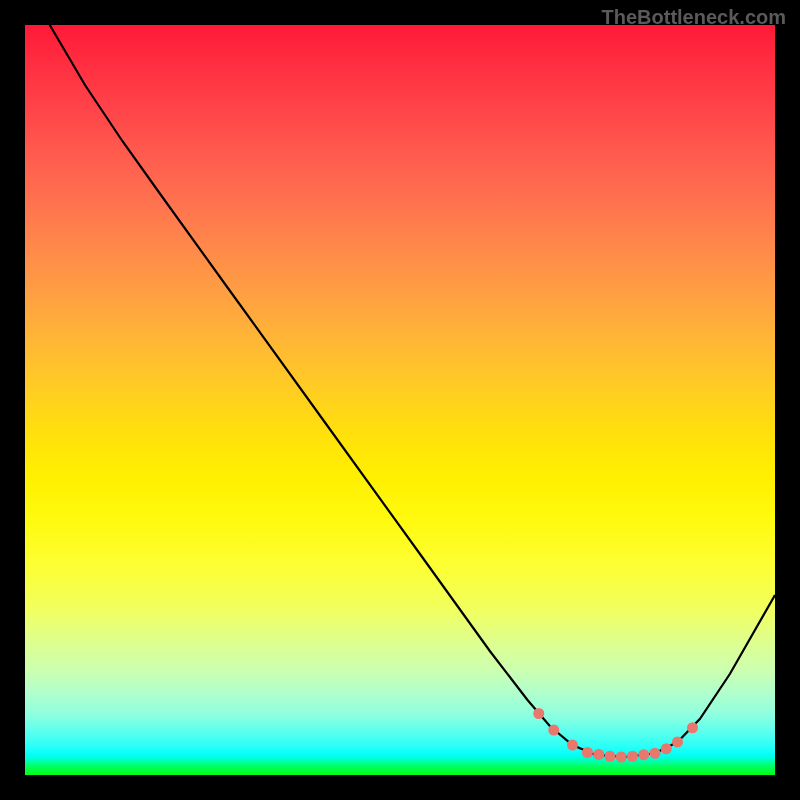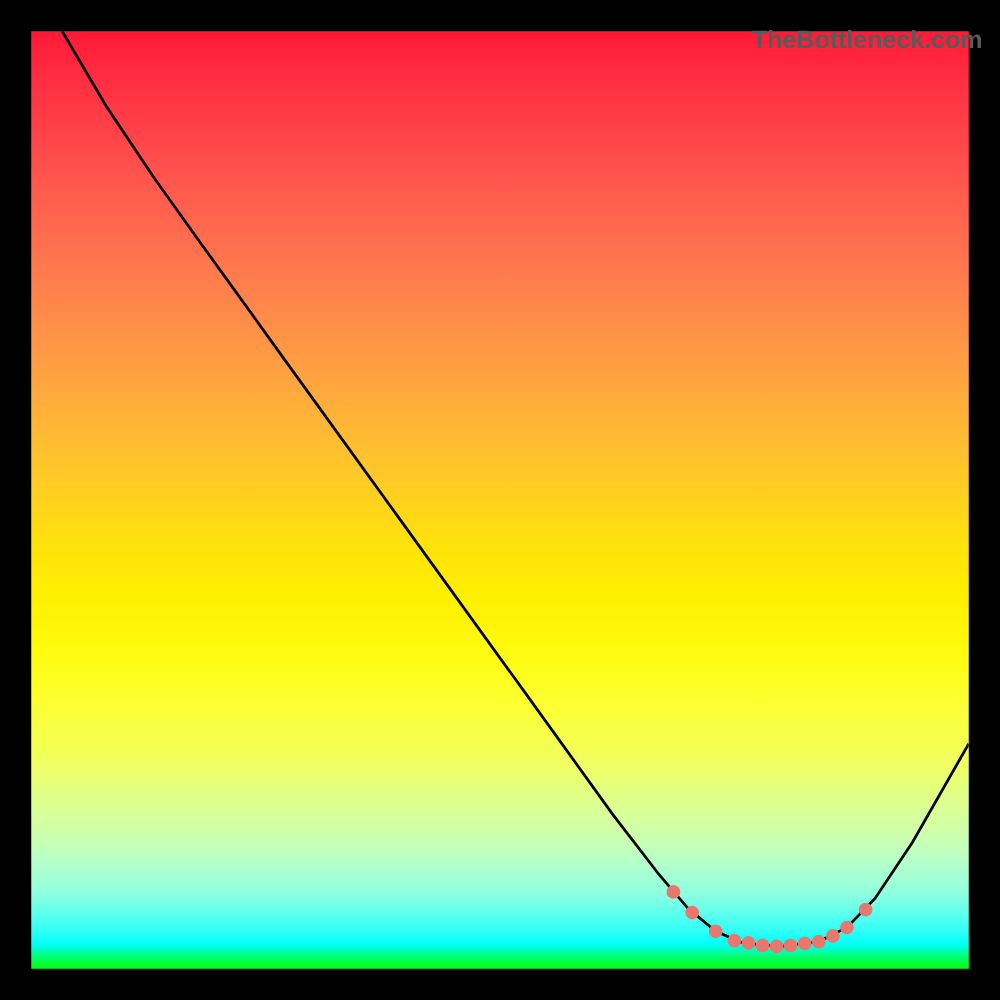--- a/index.html
+++ b/index.html
@@ -5,21 +5,21 @@
   * { margin: 0; padding: 0; box-sizing: border-box; }
   body {
     width: 800px;
     height: 800px;
     background: #000;
     position: relative;
     font-family: Arial, sans-serif;
   }
   .watermark {
     position: absolute;
-    top: 21px;
+    top: 6px;
     right: 14px;
     color: #5a5a5a;
     font-size: 20px;
     font-weight: bold;
     z-index: 10;
   }
   .plot-area {
     position: absolute;
     left: 25px;
     top: 25px;

